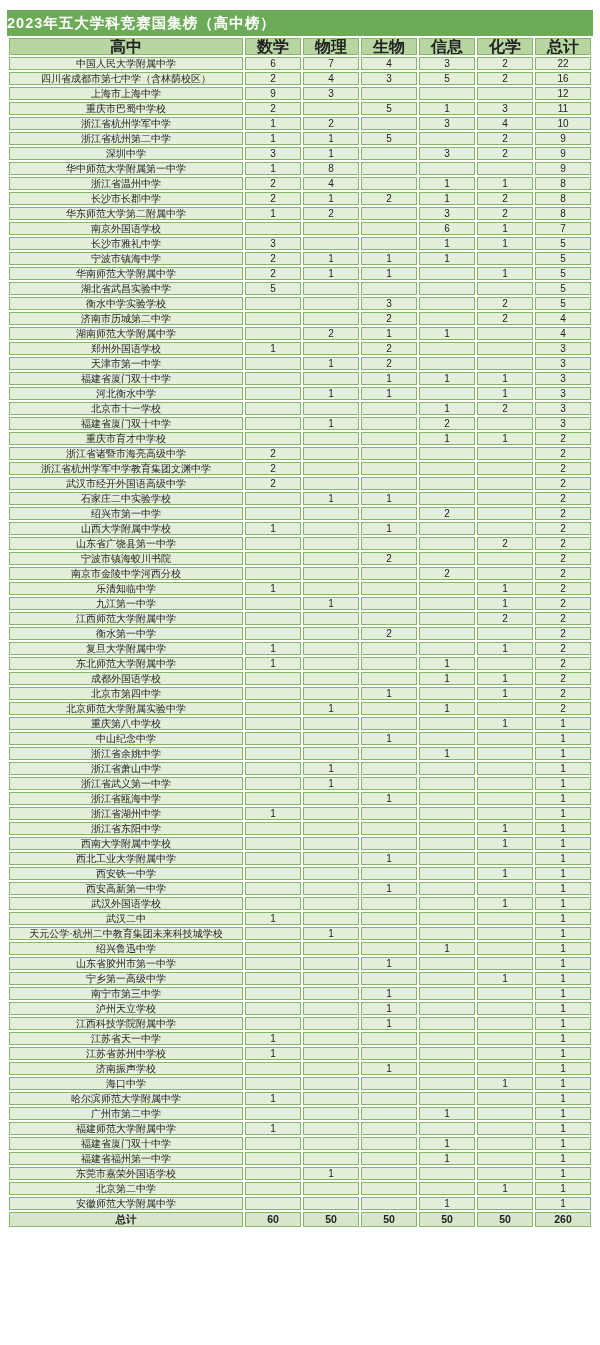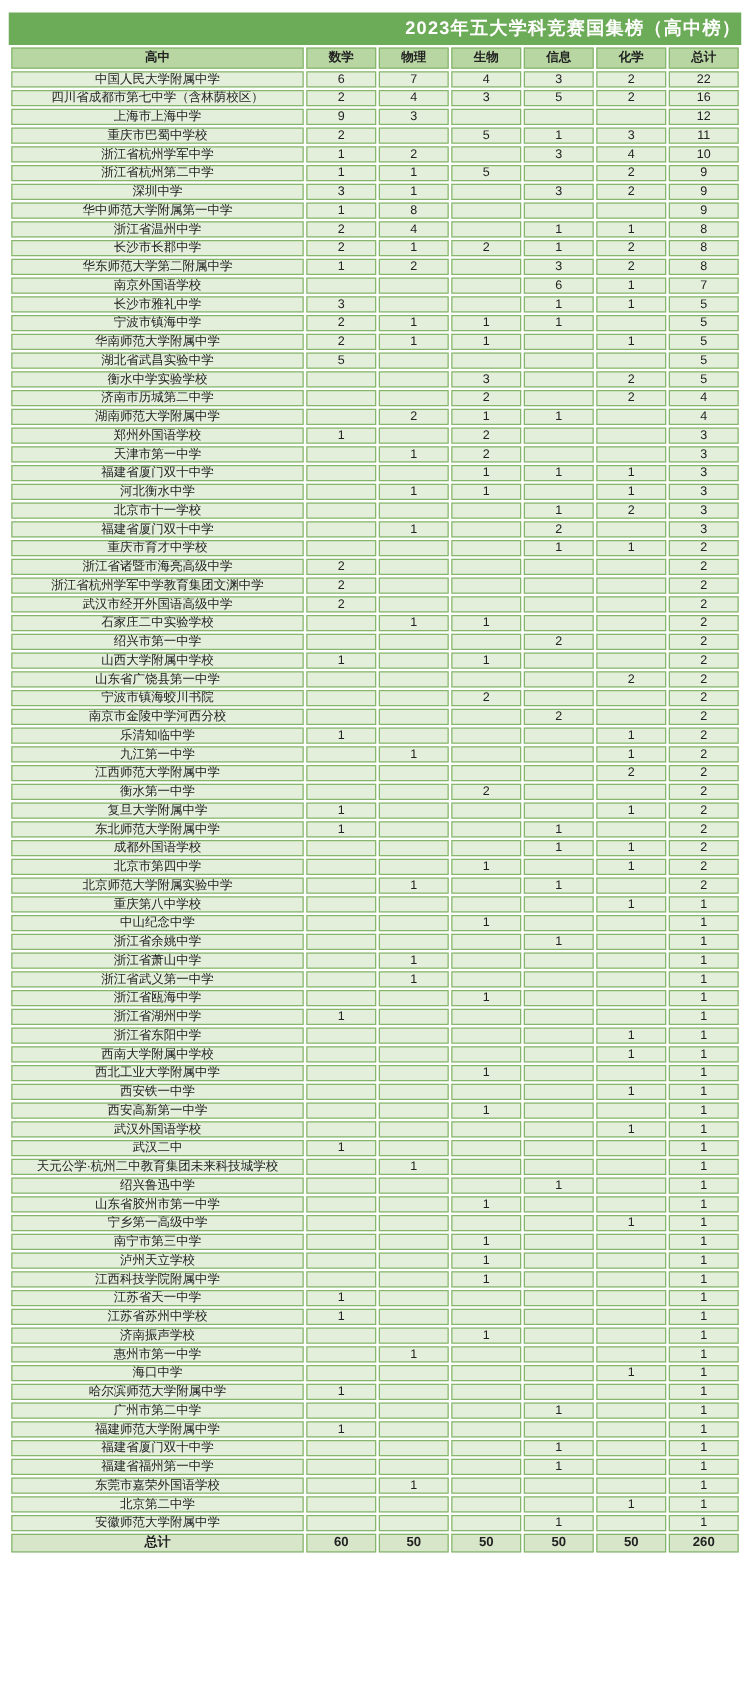--- a/index.html
+++ b/index.html
@@ -12,42 +12,42 @@
   }
   .table-card {
     position:absolute; left:7px; top:10px; width:586px;
   }
   .title-bar {
     background:var(--title-bg,#6cab57);
     color:var(--title-text,#ffffff);
     font-weight:bold;
     font-size:14.5px;
     letter-spacing:1px;
-    text-align:right;
+    text-align:left;
     height:26px; line-height:26px;
   }
   table.grid {
     width:100%;
     table-layout:fixed;
     border-collapse:separate;
     border-spacing:2px;
     margin-top:0;
   }
   table.grid th, table.grid td {
     border:1px solid var(--border,#86b66c);
     text-align:center;
     vertical-align:middle;
     padding:0;
     overflow:hidden;
     white-space:nowrap;
     color:var(--text,#222222);
   }
   table.grid th {
     background:var(--header-bg,#b7d6a2);
-    font-size:10px;
+    font-size:16px;
     font-weight:bold;
     height:15px; line-height:15px;
   }
   table.grid td {
     background:var(--row-bg,#e4efdb);
     font-size:10px;
     height:11px; line-height:11px;
   }
   table.grid tfoot td {
     background:var(--footer-bg,#d7e6c9);
@@ -692,29 +692,20 @@
           <tr>
             <td>济南振声学校</td>
             <td></td>
             <td></td>
             <td>1</td>
             <td></td>
             <td></td>
             <td>1</td>
           </tr>
           <tr>
-            <td>惠州市第一中学</td>
-            <td></td>
-            <td>1</td>
-            <td></td>
-            <td></td>
-            <td></td>
-            <td>1</td>
-          </tr>
-          <tr>
             <td>海口中学</td>
             <td></td>
             <td></td>
             <td></td>
             <td></td>
             <td>1</td>
             <td>1</td>
           </tr>
           <tr>
             <td>哈尔滨师范大学附属中学</td>

